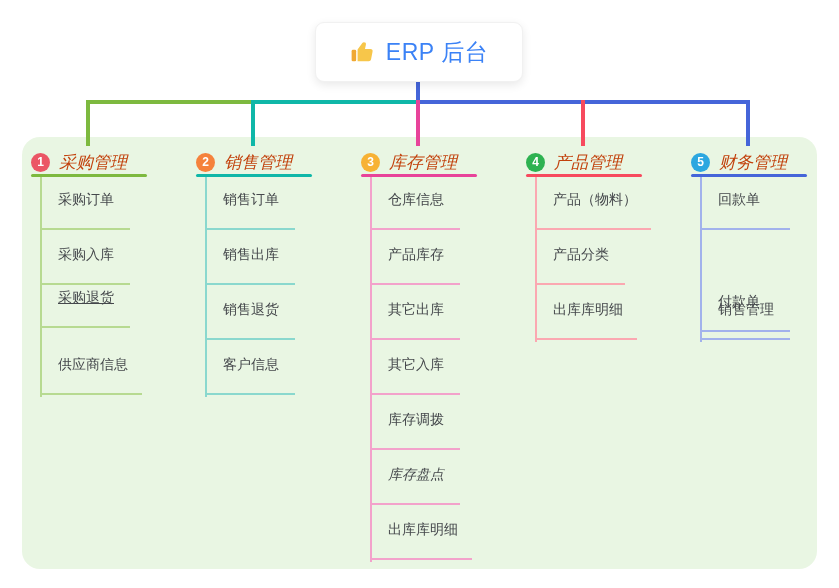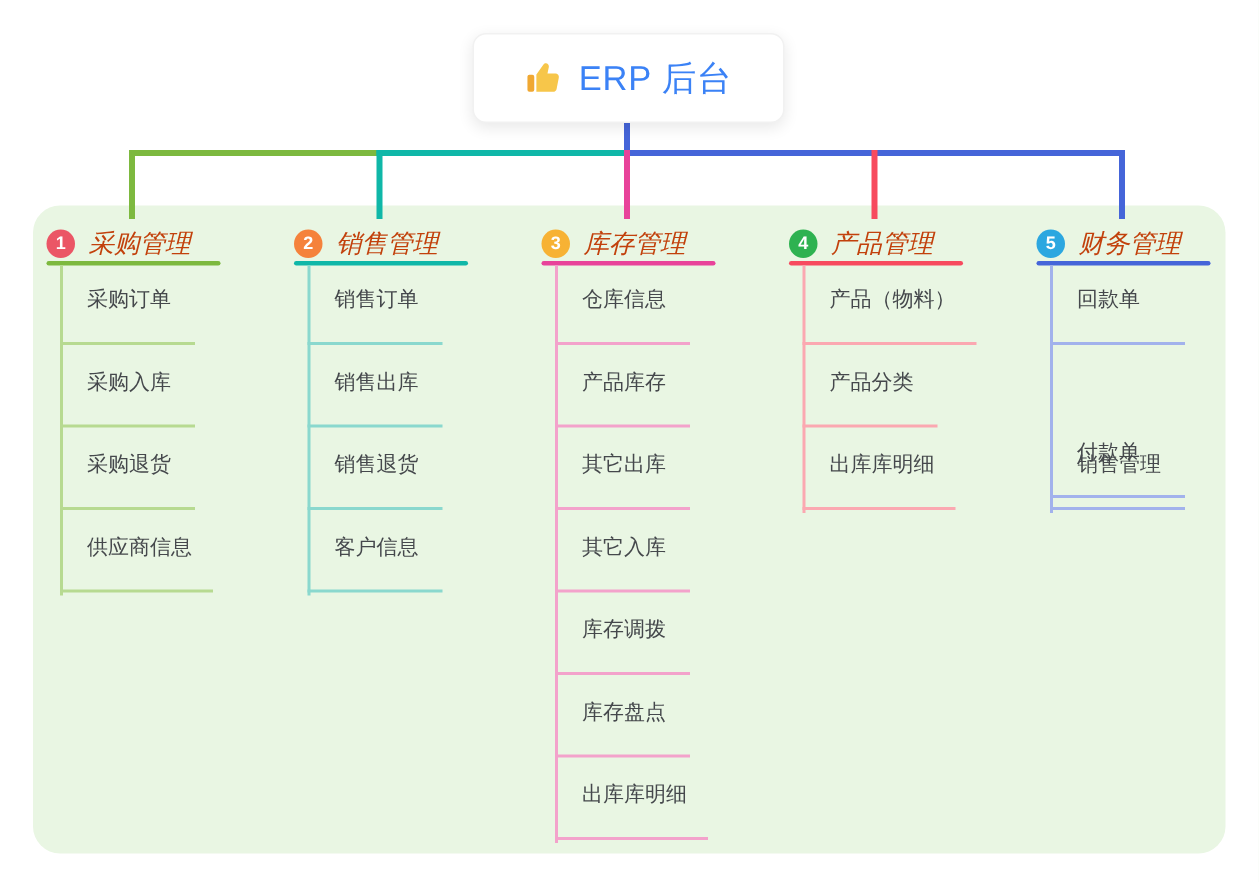--- a/index.html
+++ b/index.html
@@ -62,21 +62,21 @@
   <div id="branches">
       <div class="branch">
         <div class="branch-header" style="left: 31px; top: 150px;">
           <span class="badge" style="background: rgb(235, 86, 102);">1</span>
           <span class="branch-title">采购管理</span>
         </div>
         <div class="branch-underline" style="left: 31px; top: 174px; background: rgb(125, 185, 63);"></div>
         <div class="trunk" style="left: 40px; top: 177px; height: 220px; background: rgb(183, 218, 145);"></div>
         <div class="child" style="left: 40px; top: 200px; border-bottom: 2px solid rgb(183, 218, 145);">采购订单</div>
         <div class="child" style="left: 40px; top: 255px; border-bottom: 2px solid rgb(183, 218, 145);">采购入库</div>
-        <div class="child" style="left: 40px; top: 310px; border-bottom: 2px solid rgb(183, 218, 145);">采购退货</div>
+        <div class="child" style="left: 40px; top: 298px; border-bottom: 2px solid rgb(183, 218, 145); text-decoration: underline;">采购退货</div>
         <div class="child" style="left: 40px; top: 365px; border-bottom: 2px solid rgb(183, 218, 145);">供应商信息</div>
       </div>
       <div class="branch">
         <div class="branch-header" style="left: 196px; top: 150px;">
           <span class="badge" style="background: rgb(245, 130, 60);">2</span>
           <span class="branch-title">销售管理</span>
         </div>
         <div class="branch-underline" style="left: 196px; top: 174px; background: rgb(15, 183, 168);"></div>
         <div class="trunk" style="left: 205px; top: 177px; height: 220px; background: rgb(138, 216, 206);"></div>
         <div class="child" style="left: 205px; top: 200px; border-bottom: 2px solid rgb(138, 216, 206);">销售订单</div>
@@ -89,21 +89,21 @@
           <span class="badge" style="background: rgb(247, 178, 52);">3</span>
           <span class="branch-title">库存管理</span>
         </div>
         <div class="branch-underline" style="left: 361px; top: 174px; background: rgb(232, 67, 154);"></div>
         <div class="trunk" style="left: 370px; top: 177px; height: 385px; background: rgb(243, 162, 203);"></div>
         <div class="child" style="left: 370px; top: 200px; border-bottom: 2px solid rgb(243, 162, 203);">仓库信息</div>
         <div class="child" style="left: 370px; top: 255px; border-bottom: 2px solid rgb(243, 162, 203);">产品库存</div>
         <div class="child" style="left: 370px; top: 310px; border-bottom: 2px solid rgb(243, 162, 203);">其它出库</div>
         <div class="child" style="left: 370px; top: 365px; border-bottom: 2px solid rgb(243, 162, 203);">其它入库</div>
         <div class="child" style="left: 370px; top: 420px; border-bottom: 2px solid rgb(243, 162, 203);">库存调拨</div>
-        <div class="child" style="left: 370px; top: 475px; border-bottom: 2px solid rgb(243, 162, 203);">库存盘点</div>
+        <div class="child" style="left: 370px; top: 475px; border-bottom: 2px solid rgb(243, 162, 203); font-style: italic;">库存盘点</div>
         <div class="child" style="left: 370px; top: 530px; border-bottom: 2px solid rgb(243, 162, 203);">出库库明细</div>
       </div>
       <div class="branch">
         <div class="branch-header" style="left: 526px; top: 150px;">
           <span class="badge" style="background: rgb(46, 178, 81);">4</span>
           <span class="branch-title">产品管理</span>
         </div>
         <div class="branch-underline" style="left: 526px; top: 174px; background: rgb(247, 74, 94);"></div>
         <div class="trunk" style="left: 535px; top: 177px; height: 165px; background: rgb(251, 168, 177);"></div>
         <div class="child" style="left: 535px; top: 200px; border-bottom: 2px solid rgb(251, 168, 177);">产品（物料）</div>

